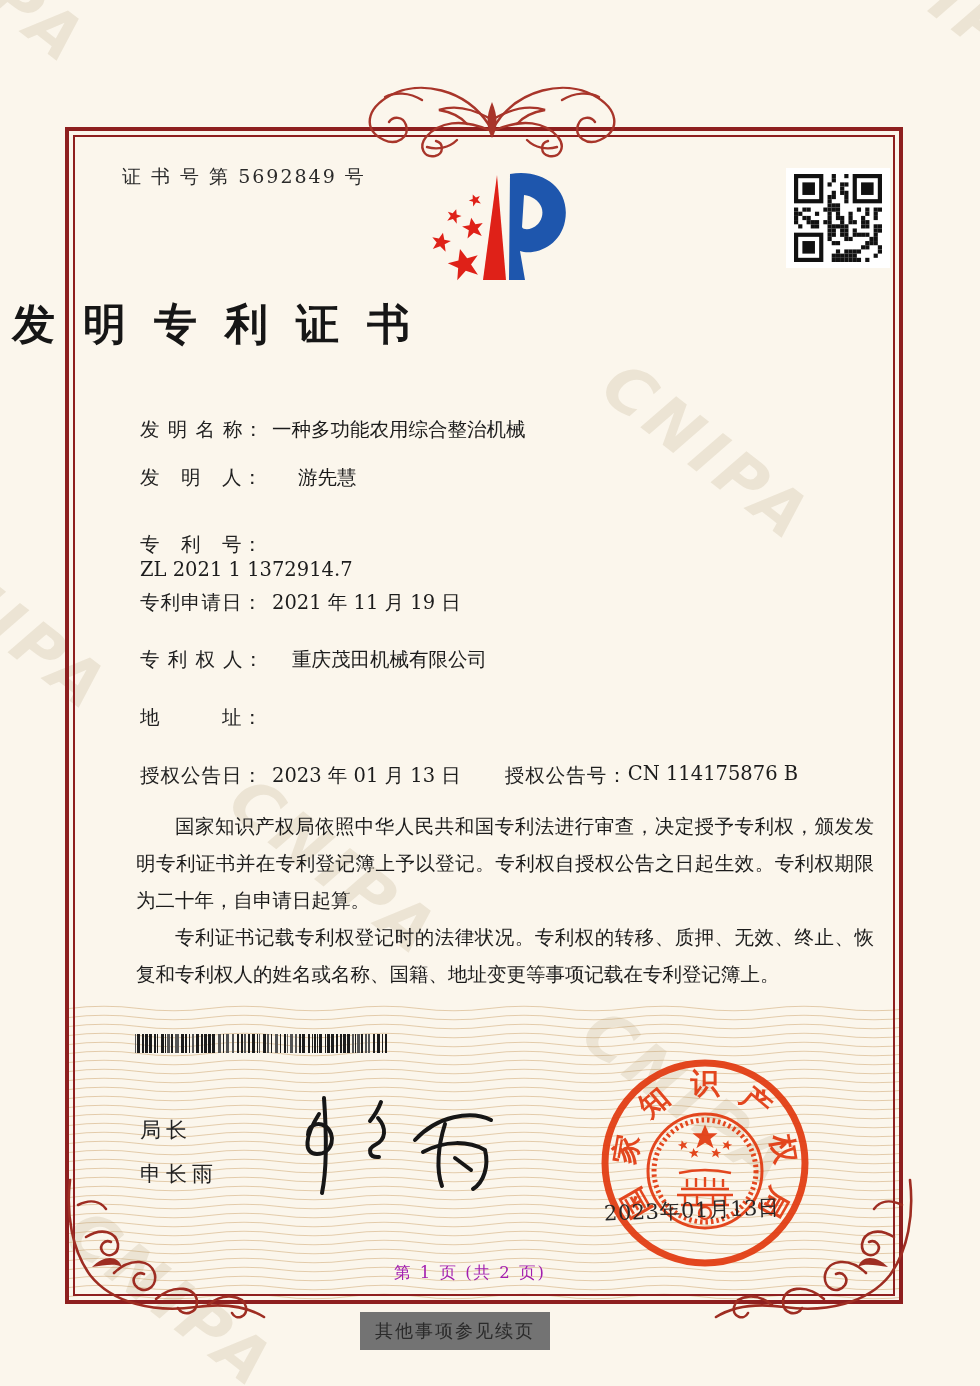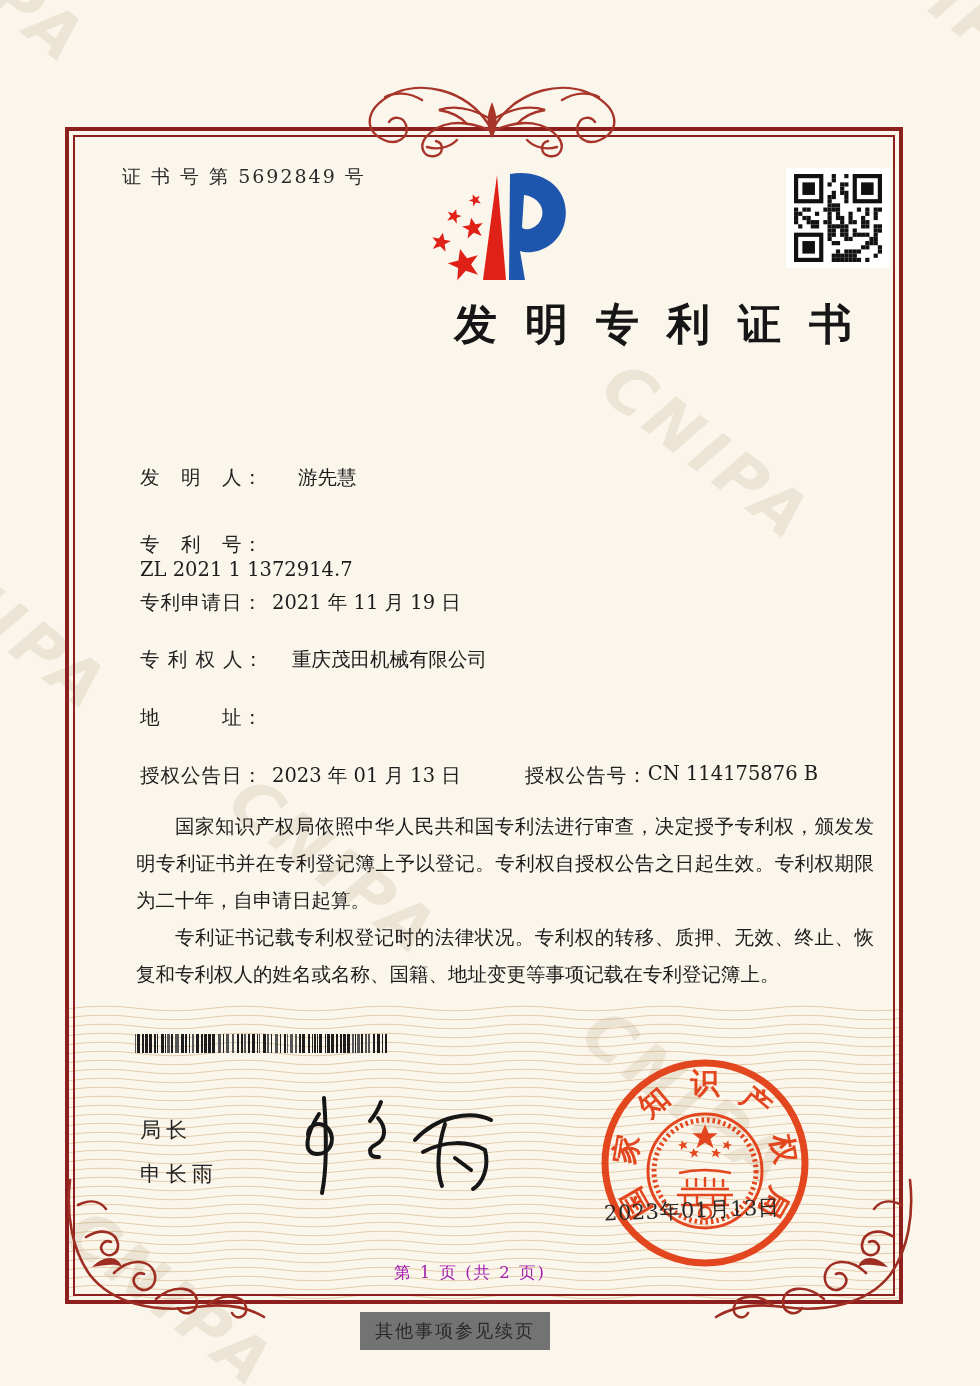--- a/index.html
+++ b/index.html
@@ -10,27 +10,27 @@
   .wm{position:absolute;font-family:"DejaVu Sans","Liberation Sans",sans-serif;
       font-weight:bold;font-style:italic;font-size:64px;letter-spacing:6px;
       color:rgba(178,158,120,0.20);transform:rotate(38deg);white-space:nowrap;pointer-events:none;}
   
   .frame-outer{position:absolute;left:65px;top:127px;width:838px;height:1177px;
       border:4px solid #8e1f1f;box-sizing:border-box;}
   .frame-inner{position:absolute;left:4px;top:4px;right:4px;bottom:4px;
       border:2px solid #8e1f1f;box-sizing:border-box;}
   
   .certno{position:absolute;left:122px;top:164px;font-size:19px;letter-spacing:2px;color:#2a2a2a;}
-  .title{position:absolute;left:0;top:296px;width:880px;text-align:right;
+  .title{position:absolute;left:0;top:296px;width:880px;text-align:left;
       font-size:43px;font-weight:700;color:#161616;letter-spacing:28px;padding-left:12px;box-sizing:border-box;}
   
   .frow{position:absolute;left:140px;display:flex;font-size:19.5px;}
   .flabel{display:inline-block;width:132px;letter-spacing:1px;color:#222;flex:none;}
   .fvalue{color:#1c1c1c;white-space:nowrap;}
-  .flabel2{display:inline-block;margin-left:64px;letter-spacing:1px;color:#222;flex:none;}
+  .flabel2{display:inline-block;margin-left:44px;letter-spacing:1px;color:#222;flex:none;}
   
   .paras{position:absolute;left:136px;top:808px;width:738px;font-size:19.5px;
       line-height:37px;text-align:justify;color:#1c1c1c;}
   .paras p{margin:0;text-indent:2em;}
   
   .dirlabel{position:absolute;left:140px;font-size:21px;letter-spacing:5px;color:#222;
       font-family:"DejaVu Sans","Liberation Sans",sans-serif;}
   
   .pageinfo{position:absolute;left:340px;top:1262px;width:260px;text-align:center;
       font-size:16.5px;color:#a21caf;letter-spacing:2px;}
@@ -250,20 +250,24 @@
         <rect x="62.85714285714286" y="4.190476190476191" width="20.952380952380953" height="20.952380952380953" fill="#fff"></rect>
         <rect x="67.04761904761905" y="8.380952380952381" width="12.571428571428573" height="12.571428571428573" fill="#111"></rect>
         <rect x="0" y="58.66666666666667" width="29.333333333333336" height="29.333333333333336" fill="#111"></rect>
         <rect x="4.190476190476191" y="62.85714285714286" width="20.952380952380953" height="20.952380952380953" fill="#fff"></rect>
         <rect x="8.380952380952381" y="67.04761904761905" width="12.571428571428573" height="12.571428571428573" fill="#111"></rect>
       </svg>
   </div>
 
   <div class="title">发明专利证书</div>
 
+  <div class="frow" style="top:416px;">
+    <span class="flabel">发 明 名 称：</span>
+    <span class="fvalue">一种多功能农用综合整治机械</span>
+  </div>
   <div class="frow" style="top:464px;gap:26px;">
     <span class="flabel">发　明　人：</span>
     <span class="fvalue">游先慧</span>
   </div>
   <div class="frow" style="top:531px;flex-direction:column;">
     <span class="flabel">专　利　号：</span>
     <span class="fvalue">ZL 2021 1 1372914.7</span>
   </div>
   <div class="frow" style="top:589px;">
     <span class="flabel">专利申请日：</span>

